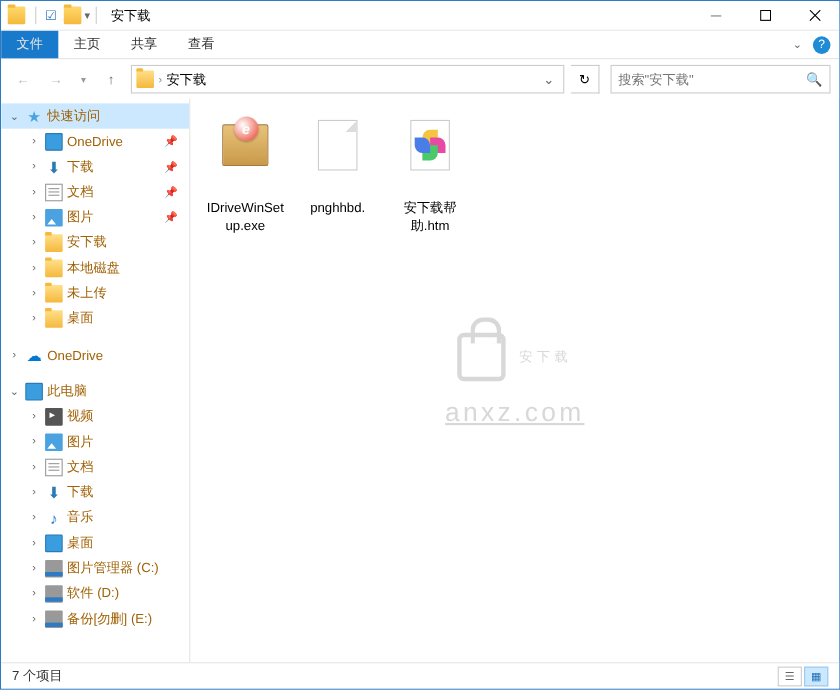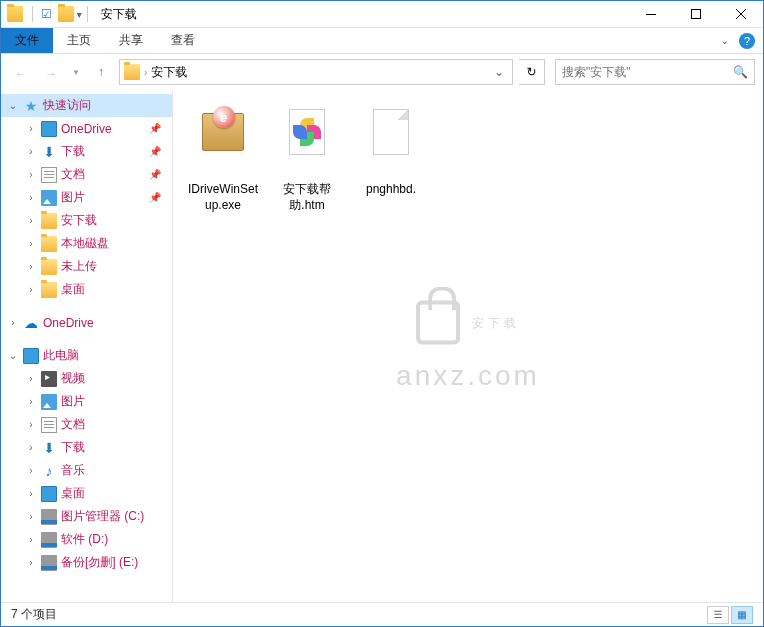--- a/index.html
+++ b/index.html
@@ -9,21 +9,21 @@
 .titlebar .folder-icon { width: 16px; height: 16px; background: linear-gradient(#ffd96a, #f5b83d); border-radius: 1px; margin-right: 4px; position: relative; }
 .titlebar .folder-icon::before { content: ''; position: absolute; top: -2px; left: 0; width: 7px; height: 3px; background: #f5b83d; border-radius: 1px 1px 0 0; }
 .qat-sep { width: 1px; height: 16px; background: #ccc; margin: 0 5px; }
 .qat-check { color: #2e7bc4; margin: 0 3px; }
 .titlebar .title { margin-left: 8px; color: #000; }
 .win-controls { margin-left: auto; display: flex; }
 .win-btn { width: 45px; height: 27px; display: flex; align-items: center; justify-content: center; cursor: pointer; }
 
 .ribbon-tabs { height: 26px; display: flex; align-items: stretch; background: #fff; border-bottom: 1px solid #ddd; }
 .ribbon-tab { padding: 4px 14px; display: flex; align-items: center; cursor: pointer; color: #333; }
-.ribbon-tab.file { background: #1979ca; color: #0f172a; }
+.ribbon-tab.file { background: #1979ca; color: #e5e5e5; }
 .ribbon-right { margin-left: auto; display: flex; align-items: center; padding-right: 8px; gap: 10px; }
 .help-icon { width: 16px; height: 16px; border-radius: 50%; background: #1e8bd4; color: #fff; display: flex; align-items: center; justify-content: center; font-size: 11px; }
 
 .nav-row { height: 36px; display: flex; align-items: center; padding: 4px 8px; gap: 6px; background: #fff; }
 .nav-btn { width: 24px; height: 24px; display: flex; align-items: center; justify-content: center; color: #666; cursor: pointer; border-radius: 2px; }
 .nav-btn.disabled { color: #bbb; }
 .breadcrumb { flex: 1; height: 26px; border: 1px solid #ccc; display: flex; align-items: center; padding: 0 4px; background: #fff; }
 .bc-sep { color: #888; margin: 0 4px; font-size: 10px; }
 .bc-text { color: #000; }
 .bc-dropdown { margin-left: auto; color: #666; padding: 0 4px; }
@@ -31,21 +31,21 @@
 .search-box { width: 200px; height: 26px; border: 1px solid #ccc; display: flex; align-items: center; padding: 0 6px; margin-left: 4px; }
 .search-box input { border: none; outline: none; flex: 1; color: #888; background: transparent; }
 .search-box .mag { color: #888; }
 
 .body-area { flex: 1; display: flex; overflow: hidden; }
 .sidebar { width: 172px; border-right: 1px solid #e5e5e5; overflow-y: auto; padding-top: 4px; background: #fff; }
 .tree-item { display: flex; align-items: center; height: 23px; padding-left: 6px; cursor: pointer; gap: 4px; }
 .tree-item.selected { background: #cce8ff; }
 .tree-item .expand { width: 12px; color: #666; font-size: 10px; text-align: center; }
 .tree-item .indent { display: inline-block; }
-.tree-item .label { color: #be185d; white-space: nowrap; }
+.tree-item .label { color: #a16207; white-space: nowrap; }
 .tree-item .pin { margin-left: auto; margin-right: 10px; color: #888; font-size: 10px; }
 .tree-spacer { height: 10px; }
 
 .ico { width: 16px; height: 16px; display: inline-flex; align-items: center; justify-content: center; flex-shrink: 0; }
 .ico-folder { background: linear-gradient(#ffe08a, #f5b83d); border-radius: 1px; position: relative; }
 .ico-folder::before { content: ''; position: absolute; top: -2px; left: 0; width: 6px; height: 3px; background: #f5b83d; border-radius: 1px 1px 0 0; }
 .ico-star { color: #4aa3e0; font-size: 14px; }
 .ico-desktop { background: #3a9de0; border-radius: 1px; border: 1px solid #2a7bb5; }
 .ico-downloads { color: #2a7bb5; font-size: 14px; }
 .ico-docs { background: #fff; border: 1px solid #999; position: relative; }
@@ -75,21 +75,21 @@
 .thumb-htm { width: 36px; height: 46px; background: #fff; border: 1px solid #ccc; position: relative; display: flex; align-items: center; justify-content: center; }
 .thumb-htm .pinwheel { width: 28px; height: 28px; position: relative; }
 .thumb-htm .pw { position: absolute; width: 14px; height: 14px; border-radius: 50% 0; }
 .pw1 { background: #f5c542; top: 0; left: 7px; transform: rotate(0deg); }
 .pw2 { background: #e84aa3; top: 7px; right: 0; transform: rotate(90deg); }
 .pw3 { background: #4ac96a; bottom: 0; left: 7px; transform: rotate(180deg); }
 .pw4 { background: #4a7de8; top: 7px; left: 0; transform: rotate(270deg); }
 
 .watermark { position: absolute; top: 50%; left: 50%; transform: translate(-50%, -50%); color: #d8d8d8; text-align: center; pointer-events: none; }
 .watermark .wm-top { font-size: 36px; letter-spacing: 4px; display:flex; align-items:center; gap:12px; justify-content:center;}
-.watermark .wm-bottom { font-size: 28px; letter-spacing: 3px; margin-top: 15px; }
+.watermark .wm-bottom { font-size: 24px; letter-spacing: 3px; margin-top: 15px; text-decoration: underline; }
 .wm-lock { width: 44px; height: 44px; border: 4px solid #d8d8d8; border-radius: 6px; position: relative; }
 .wm-lock::before { content:''; position:absolute; top:-18px; left:8px; width:20px; height:20px; border:4px solid #d8d8d8; border-bottom:none; border-radius:12px 12px 0 0;}
 
 .statusbar { height: 24px; border-top: 1px solid #e5e5e5; display: flex; align-items: center; padding: 0 10px; background: #fff; }
 .statusbar .count { color: #333; }
 .view-toggles { margin-left: auto; display: flex; gap: 2px; }
 .vt { width: 22px; height: 18px; border: 1px solid #ccc; display: flex; align-items: center; justify-content: center; cursor: pointer; font-size: 10px; color: #666; }
 .vt.active { background: #cce8ff; border-color: #99c9ef; color: #1e6fb8; }
 </style>
 </head>
@@ -294,37 +294,37 @@
         <div class="file-item">
           <div class="file-thumb">
             <div class="thumb-box">
               <span class="e-letter">e</span>
             </div>
           </div>
           <div class="file-label">IDriveWinSetup.exe</div>
         </div>
         <div class="file-item">
           <div class="file-thumb">
+            <div class="thumb-blank"></div>
+          </div>
+          <div class="file-label">pnghhbd.</div>
+        </div>
+        <div class="file-item">
+          <div class="file-thumb">
             <div class="thumb-htm">
               <div class="pinwheel">
                 <div class="pw pw1"></div>
                 <div class="pw pw2"></div>
                 <div class="pw pw3"></div>
                 <div class="pw pw4"></div>
               </div>
             </div>
           </div>
           <div class="file-label">安下载帮助.htm</div>
         </div>
-        <div class="file-item">
-          <div class="file-thumb">
-            <div class="thumb-blank"></div>
-          </div>
-          <div class="file-label">pnghhbd.</div>
-        </div>
       </div>
   </div>
 </div>
 
 <div class="statusbar">
   <span class="count">7 个项目</span>
   <div class="view-toggles">
     <div class="vt">☰</div>
     <div class="vt active">▦</div>
   </div>

